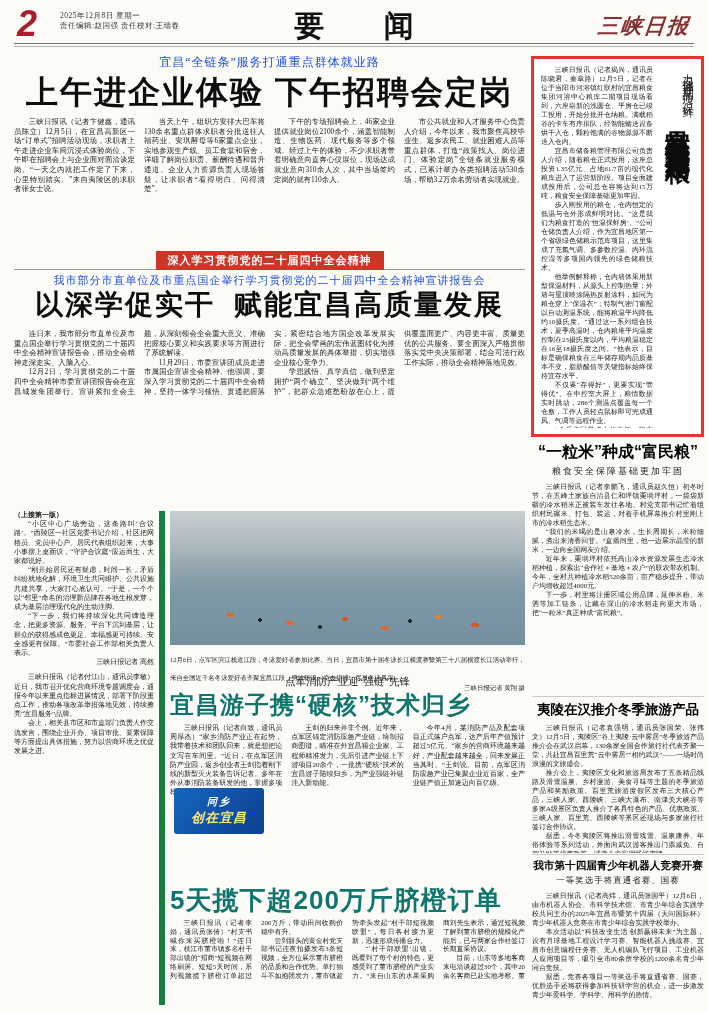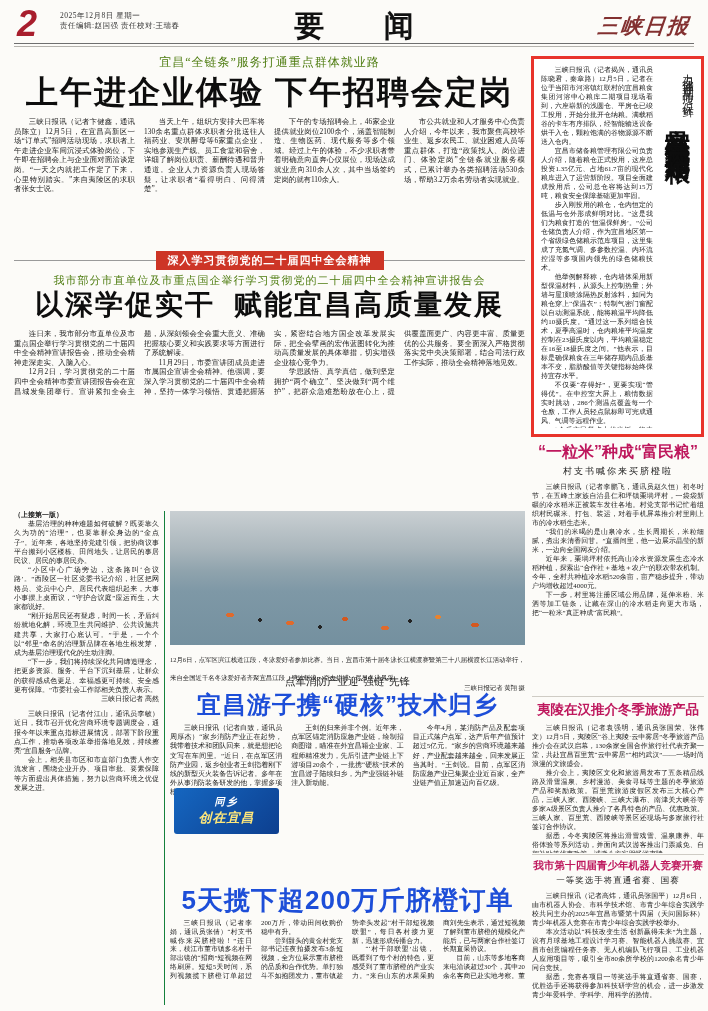--- a/index.html
+++ b/index.html
@@ -10,50 +10,50 @@
   
   .pagenum{font-family:"Liberation Sans",sans-serif;font-weight:bold;font-size:36px;
            color:#a81e2d;font-style:italic;line-height:34px;}
   .dateline{font-size:7.5px;line-height:10px;color:#333;letter-spacing:.5px;}
   .section-title{font-weight:bold;font-size:30px;letter-spacing:26px;color:#111;
                  font-family:"Liberation Serif",serif;}
   .masthead{font-size:21px;color:#823030;font-style:italic;font-weight:bold;
             transform:skewX(-6deg);letter-spacing:2px;}
   .header-rule{border-top:1.5px solid #6f6f6f;border-bottom:1px solid #b5b3ae;height:2px;}
   
-  .kicker{font-size:12px;text-align:center;color:#4d7c0f;letter-spacing:1px;}
+  .kicker{font-size:12px;text-align:center;color:#1d4ed8;letter-spacing:1px;}
   .kicker-sm{font-size:10.5px;text-align:center;color:#222;}
   .headline-xl{font-family:"Liberation Sans",sans-serif;font-weight:bold;font-size:32px;
                text-align:center;color:#0d0d0d;letter-spacing:2px;line-height:36px;}
   .headline-lg{font-family:Liberation Mono, monospace;font-weight:bold;font-size:28px;
                text-align:center;color:#0d0d0d;letter-spacing:2px;line-height:32px;}
   .headline-md{font-family:"Liberation Sans",sans-serif;font-weight:bold;font-size:24px;
-               text-align:center;color:#1d4ed8;letter-spacing:1px;line-height:28px;}
+               text-align:left;color:#0f766e;letter-spacing:1px;line-height:28px;}
   .bodytext{font-size:7.4px;line-height:9.6px;text-align:justify;color:#222;overflow:hidden;}
   .bodytext p{margin:0 0 0 0;text-indent:2em;}
   .cols-4{columns:4;column-gap:9px;}
   .cols-3{columns:3;column-gap:9px;}
   .byline-r{text-align:right;font-size:7px;color:#222;margin-top:2px;}
   
-  .banner-wrap{display:flex;align-items:center;}
+  .banner-wrap{display:flex;align-items:flex-end;}
   .banner-line{flex:1;border-top:1px solid #9a9a9a;}
   .banner-box{background:#cd3526;color:#fff;font-family:"Liberation Sans",sans-serif;
               font-weight:bold;font-size:11px;padding:2px 12px;letter-spacing:1px;}
   
   .red-box{border:3px solid #e8342b;background:#fff;display:flex;padding:6px 6px 6px 7px;box-sizing:border-box;}
   .grain-body{flex:1;font-size:6.9px;line-height:9px;text-align:justify;overflow:hidden;color:#222;}
   .grain-body p{margin:0;text-indent:2em;}
   .vert-head{writing-mode:vertical-rl;display:flex;margin-left:5px;}
   .vert-kicker{font-size:11.5px;letter-spacing:3px;color:#222;margin-bottom:2px;
                font-family:"Liberation Serif",serif;padding-left:3px;}
   .vert-headline{font-family:"Liberation Sans",sans-serif;font-weight:bold;font-size:25px;
                  letter-spacing:2px;color:#0d0d0d;padding-left:4px;}
   
   .thin-col{font-size:7px;line-height:9.2px;text-align:justify;color:#222;overflow:hidden;
-            border-right:1px solid #15803d;padding-right:5px;}
+            border-right:6px solid #15803d;padding-right:5px;}
   .thin-col p{margin:0;text-indent:2em;}
   .thin-col p.noind{text-indent:0;}
   
   .photo{background:
       radial-gradient(6px 4px at 60px 104px,#e06a2c 60%,transparent 61%),
       radial-gradient(6px 4px at 120px 112px,#e06a2c 60%,transparent 61%),
       radial-gradient(5px 4px at 175px 108px,#d4581f 60%,transparent 61%),
       radial-gradient(6px 4px at 215px 117px,#e06a2c 60%,transparent 61%),
       radial-gradient(5px 4px at 268px 106px,#e8832f 60%,transparent 61%),
       radial-gradient(6px 4px at 305px 114px,#d4581f 60%,transparent 61%),
@@ -64,21 +64,21 @@
       }
   .caption{font-size:6.4px;line-height:8.4px;text-align:justify;color:#222;}
   .credit{font-size:6.4px;text-align:right;color:#222;}
   
   .promo{background:linear-gradient(135deg,#1566c0,#0d3f8f);color:#fff;border-radius:3px;
          display:flex;flex-direction:column;align-items:center;justify-content:center;
          font-style:italic;font-weight:bold;font-family:"Liberation Sans",sans-serif;}
   .promo .l1{font-size:10px;letter-spacing:2px;}
   .promo .l2{font-size:13px;letter-spacing:1px;color:#ffe77a;}
   
-  .rc-head{font-family:"Liberation Sans",sans-serif;font-weight:bold;text-align:center;color:#be185d;}
+  .rc-head{font-family:"Liberation Sans",sans-serif;font-weight:bold;text-align:center;color:#000000;}
   .rc-sub{font-size:9px;text-align:center;color:#222;letter-spacing:2px;}
   .rc-body{font-size:6.9px;line-height:9px;text-align:justify;color:#222;overflow:hidden;}
   .rc-body p{margin:0;text-indent:2em;}
   .divider-h{border-top:1px solid #cfccc5;}
 </style>
 </head>
 <body>
 
 <div id="paper">
 
@@ -129,21 +129,20 @@
     <div class="bodytext cols-4" style="margin-top:6px;height:152px;">
       <p>连日来，我市部分市直单位及市重点国企举行学习贯彻党的二十届四中全会精神宣讲报告会，推动全会精神走深走实、入脑入心。</p>
       <p>12月2日，学习贯彻党的二十届四中全会精神市委宣讲团报告会在宜昌城发集团举行。宣讲紧扣全会主题，从深刻领会全会重大意义、准确把握核心要义和实践要求等方面进行了系统解读。</p>
       <p>11月29日，市委宣讲团成员走进市属国企宣讲全会精神。他强调，要深入学习贯彻党的二十届四中全会精神，坚持一体学习领悟、贯通把握落实，紧密结合地方国企改革发展实际，把全会擘画的宏伟蓝图转化为推动高质量发展的具体举措，切实增强企业核心竞争力。</p>
       <p>学思践悟、真学真信，做到坚定拥护“两个确立”、坚决做到“两个维护”，把群众急难愁盼放在心上，提供覆盖面更广、内容更丰富、质量更优的公共服务。要全面深入严格贯彻落实党中央决策部署，结合司法行政工作实际，推动全会精神落地见效。</p>
     </div>
   </div>
 
   <div class="abs thin-col" style="left:14px;top:511px;width:151px;height:494px;box-sizing:border-box;">
     <p class="noind" style="font-weight:bold;">（上接第一版）</p>
-    <p>基层治理的种种难题如何破解？既要靠久久为功的“治理”，也要靠群众身边的“金点子”。近年来，各地坚持党建引领，把协商议事平台搬到小区楼栋、田间地头，让居民的事居民议、居民的事居民办。</p>
     <p>“小区中心广场旁边，这条路叫‘合议路’。”西陵区一社区党委书记介绍，社区把网格员、党员中心户、居民代表组织起来，大事小事摆上桌面议，“守护合议庭”应运而生，大家都说好。</p>
     <p>“刚开始居民还有疑虑，时间一长，矛盾纠纷就地化解，环境卫生共同维护、公共设施共建共享，大家打心底认可。”于是，一个个以“邻里”命名的治理新品牌在各地生根发芽，成为基层治理现代化的生动注脚。</p>
     <p>“下一步，我们将持续深化共同缔造理念，把更多资源、服务、平台下沉到基层，让群众的获得感成色更足、幸福感更可持续、安全感更有保障。”市委社会工作部相关负责人表示。</p>
     <p class="noind byline-r">三峡日报记者 高然</p>
     <p style="margin-top:6px;">三峡日报讯（记者付江山，通讯员李敏）近日，我市召开优化营商环境专题调度会，通报今年以来重点指标进展情况，部署下阶段重点工作，推动各项改革举措落地见效，持续擦亮“宜昌服务”品牌。</p>
     <p>会上，相关县市区和市直部门负责人作交流发言，围绕企业开办、项目审批、要素保障等方面提出具体措施，努力以营商环境之优促发展之进。</p>
   </div>
 
   <div class="abs photo" style="left:170px;top:511px;width:355px;height:134px;"></div>
   <div class="abs" style="left:170px;top:648px;width:355px;">
@@ -152,39 +151,39 @@
   </div>
 
   <div class="abs" style="left:170px;top:675px;width:355px;">
     <div class="kicker-sm">点军消防产业迎“强链”先锋</div>
     <div class="headline-md" style="margin-top:2px;">宜昌游子携“硬核”技术归乡</div>
     <div class="bodytext cols-3" style="margin-top:5px;height:150px;font-size:7px;line-height:9.2px;">
       <p>三峡日报讯（记者白致，通讯员周厚杰）“家乡消防产业正在起势，我带着技术和团队回来，就是想把论文写在车间里。”近日，在点军区消防产业园，返乡创业者王剑指着刚下线的新型灭火装备告诉记者。多年在外从事消防装备研发的他，掌握多项核心专利技术。</p>
       <p>王剑的归来并非个例。近年来，点军区锚定消防应急产业链，绘制招商图谱，瞄准在外宜昌籍企业家、工程师精准发力，先后引进产业链上下游项目20余个，一批携“硬核”技术的宜昌游子陆续归乡，为产业强链补链注入新动能。</p>
       <p>今年4月，某消防产品及配套项目正式落户点军，达产后年产值预计超过5亿元。“家乡的营商环境越来越好，产业配套越来越全，回来发展正当其时。”王剑说。目前，点军区消防应急产业已集聚企业近百家，全产业链产值正加速迈向百亿级。</p>
     </div>
-    <div class="promo abs" style="left:4px;top:113px;width:105px;height:46px;">
+    <div class="promo abs" style="left:4px;top:113px;width:90px;height:46px;">
       <div class="l1">同乡</div>
       <div class="l2">创在宜昌</div>
     </div>
   </div>
 
   <div class="abs" style="left:170px;top:884px;width:355px;">
     <div class="headline-md" style="margin-top:2px;font-size:26px;">5天揽下超200万斤脐橙订单</div>
     <div class="bodytext cols-4" style="margin-top:5px;height:66px;font-size:6.8px;line-height:8.8px;">
       <p>三峡日报讯（记者李娟，通讯员张倩）“村支书喊你来买脐橙啦！”连日来，枝江市董市镇多名村干部出镜的“招商”短视频在网络刷屏。短短5天时间，系列视频揽下脐橙订单超过200万斤，带动田间收购价稳中有升。</p>
       <p>尝到甜头的黄金村党支部书记连夜拍摄发布3条短视频，全方位展示董市脐橙的品质和合作优势。单打独斗不如抱团发力，董市镇趁势牵头发起“村干部短视频联盟”，每日各村接力更新，迅速形成传播合力。</p>
       <p>“‘村干部联盟’出镜，既看到了每个村的特色，更感受到了董市脐橙的产业实力。”来自山东的水果采购商刘先生表示，通过短视频了解到董市脐橙的规模化产能后，已与两家合作社签订长期直采协议。</p>
       <p>目前，山东等多地客商来电洽谈超过30个，其中20余名客商已赴实地考察。董市镇负责人表示，将持续深化“短视频+基地直采”模式，整合各村资源，打造统一的“董市橙”IP，助力乡亲们鼓起“钱袋子”。</p>
     </div>
   </div>
 
   <div class="abs" style="left:532px;top:442px;width:172px;">
     <div class="rc-head" style="font-size:16px;">“一粒米”种成“富民粮”</div>
-    <div class="rc-sub" style="margin-top:2px;">村支书喊你来买脐橙啦</div>
+    <div class="rc-sub" style="margin-top:2px;">粮食安全保障基础更加牢固</div>
     <div class="rc-body" style="margin-top:4px;height:225px;">
       <p>三峡日报讯（记者李鹏飞，通讯员赵久恒）初冬时节，在五峰土家族自治县仁和坪镇栗埫坪村，一袋袋新碾的冷水稻米正被装车发往各地。村党支部书记忙着组织村民碾米、打包、装运，对着手机屏幕推介村里刚上市的冷水稻生态米。</p>
       <p>“我们的米喝的是山泉冷水，生长周期长，米粒细腻，煮出来清香回甘。”直播间里，他一边展示晶莹的新米，一边向全国网友介绍。</p>
       <p>近年来，栗埫坪村依托高山冷水资源发展生态冷水稻种植，探索出“合作社＋基地＋农户”的联农带农机制。今年，全村共种植冷水稻520余亩，亩产稳步提升，带动户均增收超过4000元。</p>
       <p>下一步，村里将注册区域公用品牌，延伸米粉、米酒等加工链条，让藏在深山的冷水稻走向更大市场，把“一粒米”真正种成“富民粮”。</p>
     </div>
   </div>
 
   <div class="abs divider-h" style="left:532px;top:696px;width:172px;"></div>
 

